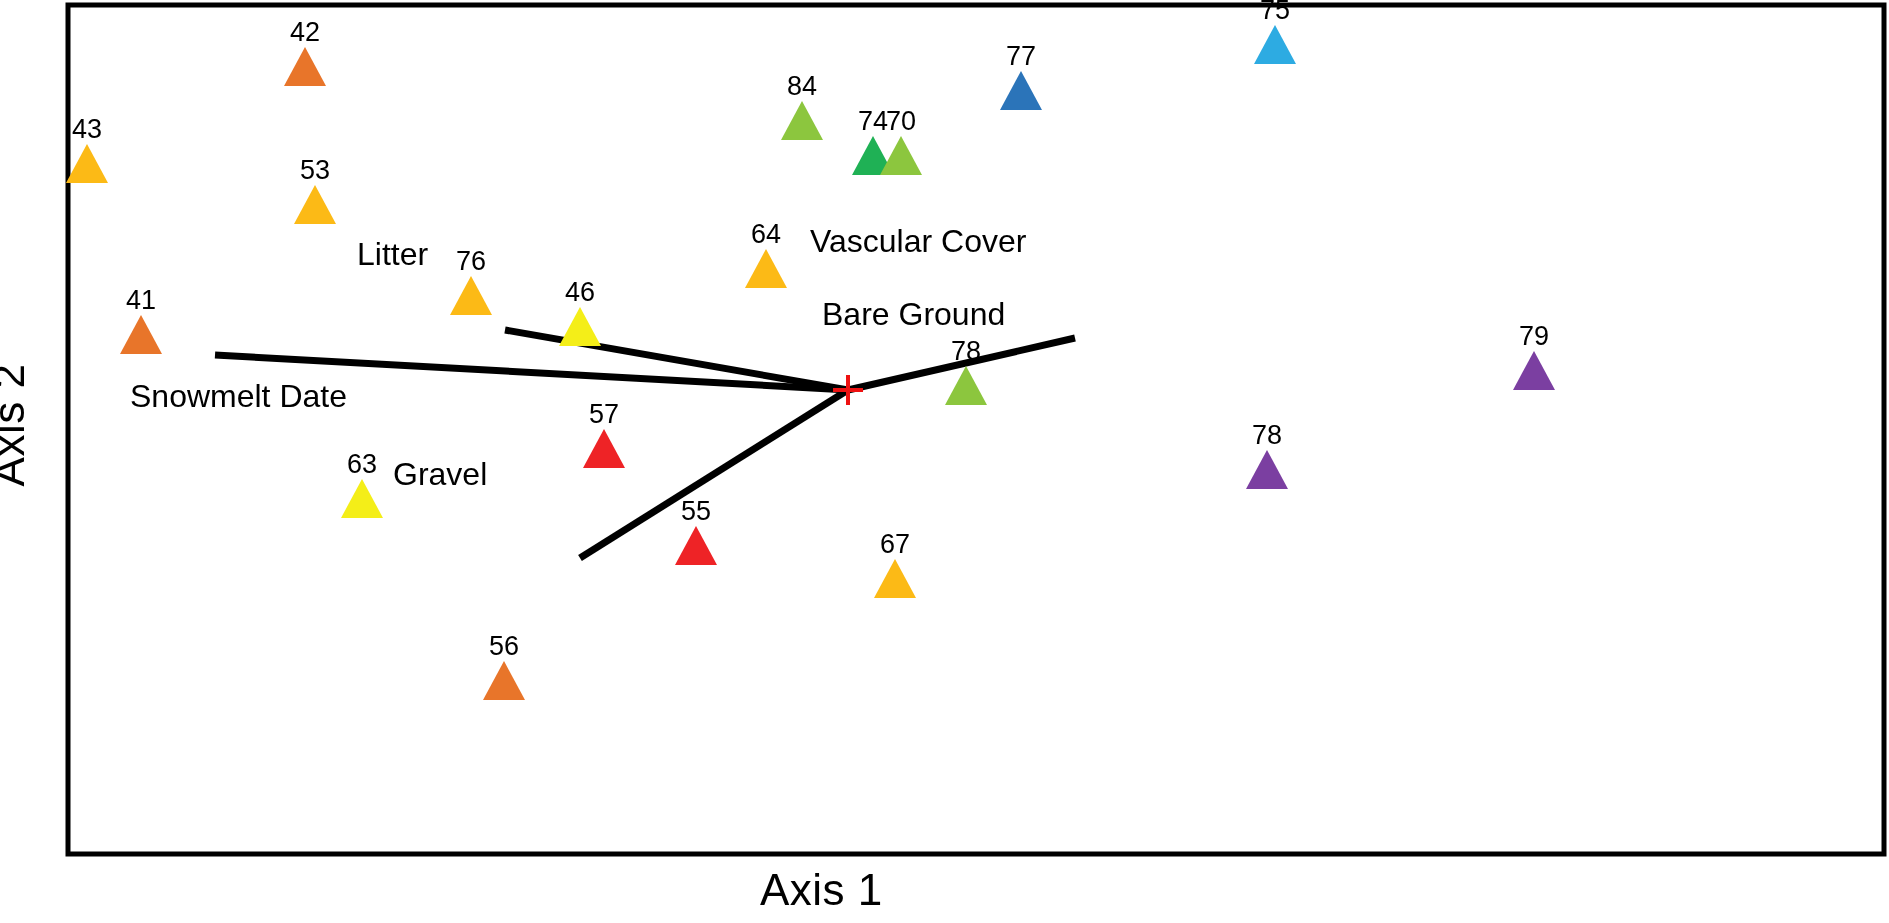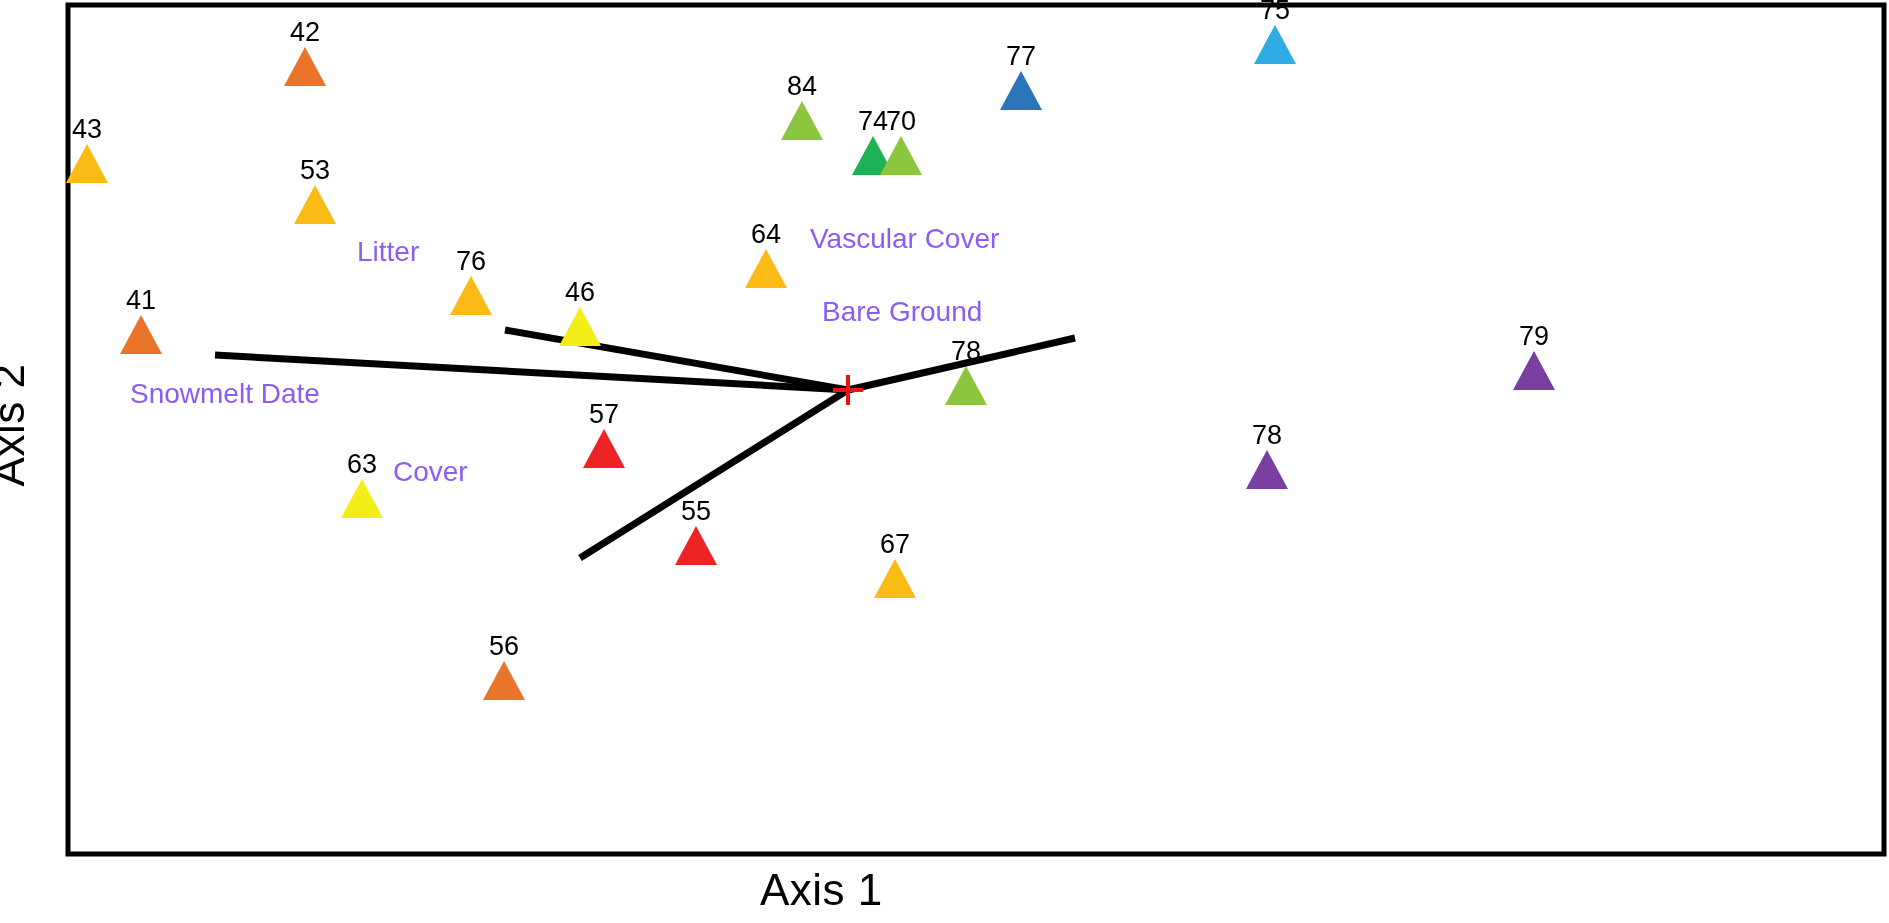--- a/index.html
+++ b/index.html
@@ -54,22 +54,22 @@
     font-size: 27px;
     color: #000000;
     text-align: center;
     transform: translateX(-50%);
     white-space: nowrap;
     line-height: 1;
   }
   .vec-label {
     position: absolute;
     font-family: "Liberation Sans", sans-serif;
-    font-size: 28px;
-    color: #8b5cf6;
+    font-size: 32px;
+    color: #000000;
     white-space: nowrap;
     line-height: 1;
   }
 </style>
 </head>
 <body>
 
 <div id="figure">
 
   <svg id="plot-svg" viewBox="0 0 1889 923" preserveAspectRatio="none">
@@ -128,21 +128,21 @@
       <div class="pt-label" style="left: 1267px; top: 422px;">78</div>
       <div class="pt-label" style="left: 362px; top: 451px;">63</div>
       <div class="pt-label" style="left: 604px; top: 401px;">57</div>
       <div class="pt-label" style="left: 696px; top: 498px;">55</div>
       <div class="pt-label" style="left: 895px; top: 531px;">67</div>
       <div class="pt-label" style="left: 504px; top: 633px;">56</div>
     </div>
   <div id="veclabels-layer">
       <div class="vec-label" style="left: 357px; top: 238px;">Litter</div>
       <div class="vec-label" style="left: 130px; top: 380px;">Snowmelt Date</div>
-      <div class="vec-label" style="left: 393px; top: 458px;">Cover</div>
+      <div class="vec-label" style="left: 393px; top: 458px;">Gravel</div>
       <div class="vec-label" style="left: 810px; top: 225px;">Vascular Cover</div>
       <div class="vec-label" style="left: 822px; top: 298px;">Bare Ground</div>
     </div>
 
   <div class="axis-title" id="axis1-title">Axis 1</div>
 
   <div class="axis-title" id="axis2-title">Axis 2</div>
 
 </div>
 

